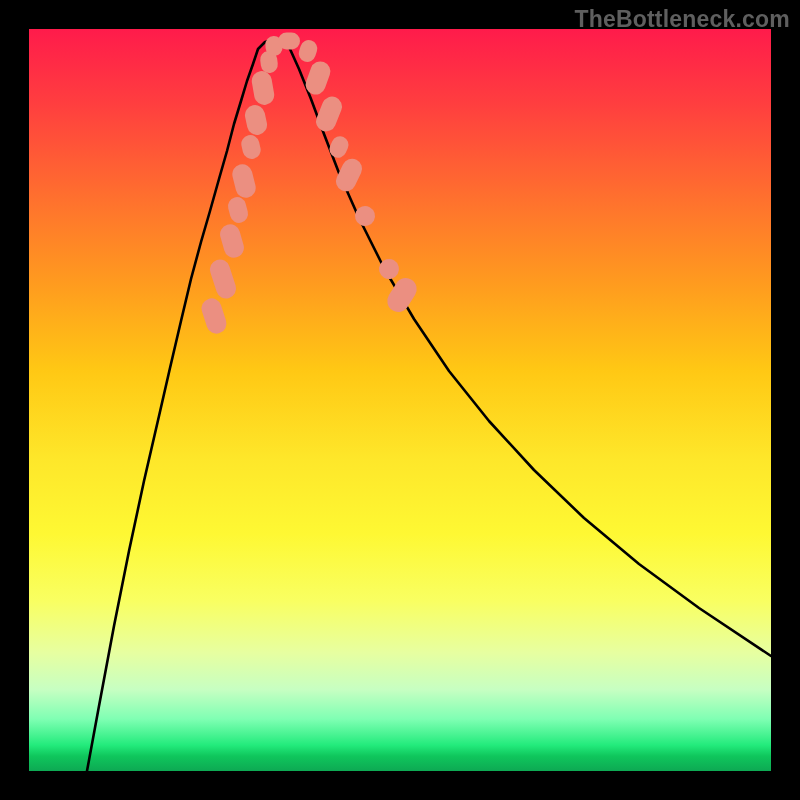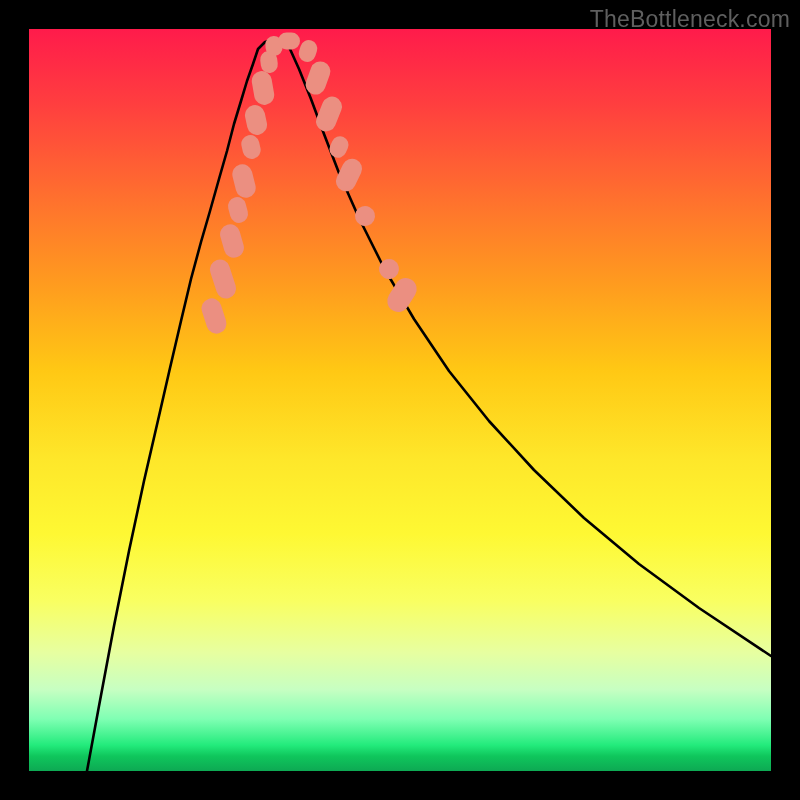--- a/index.html
+++ b/index.html
@@ -42,21 +42,21 @@
       #0fc65c 98%,
       #0da953 100%
     );
   }
   .watermark {
     position: absolute;
     top: 6px;
     right: 10px;
     color: #5f5f5f;
     font-size: 23px;
-    font-weight: 400;
+    font-weight: 700;
     letter-spacing: 0.2px;
   }
   svg.curves {
     position: absolute;
     left: 0;
     top: 0;
   }
 </style>
 </head>
 <body>

